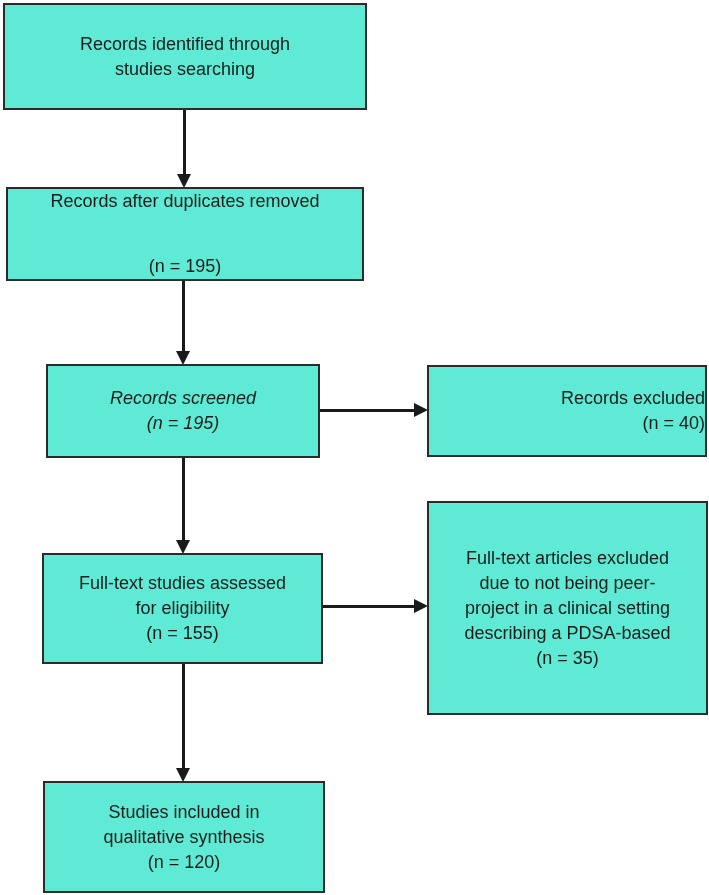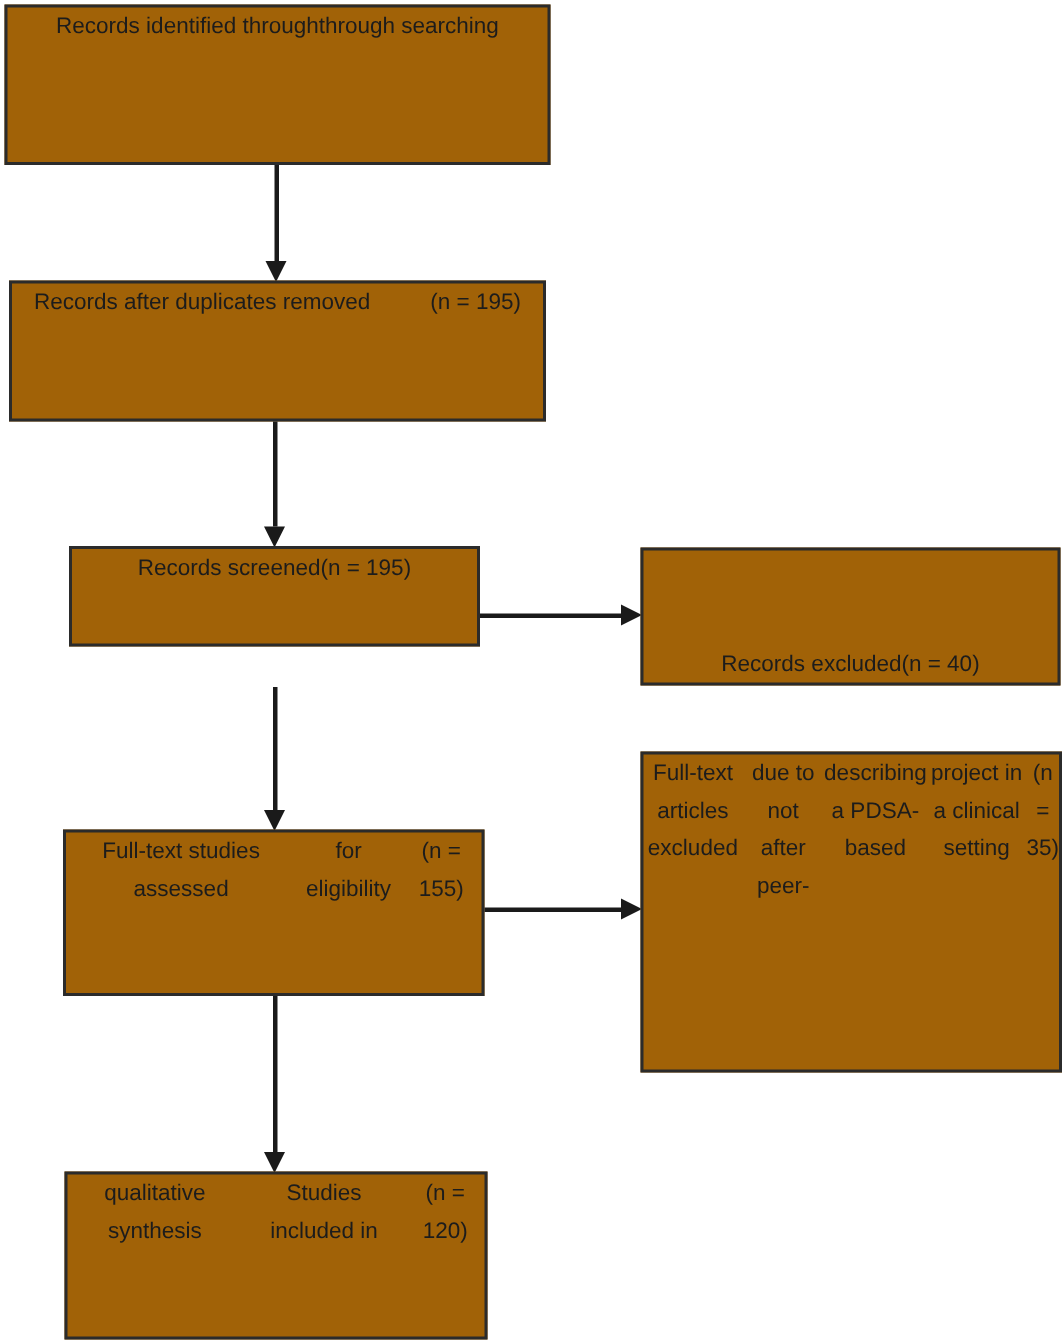--- a/index.html
+++ b/index.html
@@ -11,32 +11,32 @@
     position: relative;
     width: 709px;
     height: 895px;
     background: #ffffff;
     font-family: "Liberation Sans", sans-serif;
     color: #1c1c1c;
   }
   .box {
     position: absolute;
     box-sizing: border-box;
-    background: #a16207;
+    background: #5eead4;
     border: 2px solid #2b2b2b;
     display: flex;
-    flex-direction: row;
+    flex-direction: column;
     justify-content: center;
     text-align: center;
-    font-size: 15px;
+    font-size: 18px;
     line-height: 25px;
   }
   #box-identified        { left: 3px;   top: 3px;   width: 364px; height: 107px; }
   #box-deduplicated      { left: 6px;   top: 187px; width: 358px; height: 94px; gap: 40px;  }
-  #box-screened          { left: 46px;  top: 364px; width: 274px; height: 67px;  }
+  #box-screened          { left: 46px;  top: 364px; width: 274px; height: 94px; font-style: italic;  }
   #box-excluded          { left: 427px; top: 365px; width: 280px; height: 92px; align-items: flex-end;  }
   #box-fulltext          { left: 42px;  top: 553px; width: 281px; height: 111px; justify-content: center; }
   #box-fulltext-excluded { left: 427px; top: 501px; width: 281px; height: 214px; }
   #box-included          { left: 43px;  top: 781px; width: 282px; height: 112px; }
 
   .varrow {
     position: absolute;
     width: 14px;
     display: flex;
     flex-direction: column;
@@ -71,21 +71,21 @@
   #arrow-h1 { left: 320px; top: 403px; width: 108px; }
   #arrow-h2 { left: 323px; top: 599px; width: 105px; }
 </style>
 </head>
 <body>
 
 <div class="canvas">
 
   <div class="box" id="box-identified">
     <div>Records identified through</div>
-    <div>through searching</div>
+    <div>studies searching</div>
   </div>
 
   <div class="varrow" id="arrow-v1">
     <div class="vline"></div>
     <div class="vhead"></div>
   </div>
 
   <div class="box" id="box-deduplicated">
     <div>Records after duplicates removed</div>
     <div>(n = 195)</div>
@@ -122,30 +122,30 @@
     <div>(n = 155)</div>
   </div>
 
   <div class="harrow" id="arrow-h2">
     <div class="hline"></div>
     <div class="hhead"></div>
   </div>
 
   <div class="box" id="box-fulltext-excluded">
     <div>Full-text articles excluded</div>
-    <div>due to not after peer-</div>
+    <div>due to not being peer-</div>
+    <div>project in a clinical setting</div>
     <div>describing a PDSA-based</div>
-    <div>project in a clinical setting</div>
     <div>(n = 35)</div>
   </div>
 
   <div class="varrow" id="arrow-v4">
     <div class="vline"></div>
     <div class="vhead"></div>
   </div>
 
   <div class="box" id="box-included">
+    <div>Studies included in</div>
     <div>qualitative synthesis</div>
-    <div>Studies included in</div>
     <div>(n = 120)</div>
   </div>
 
 </div>
 
 </body></html>

